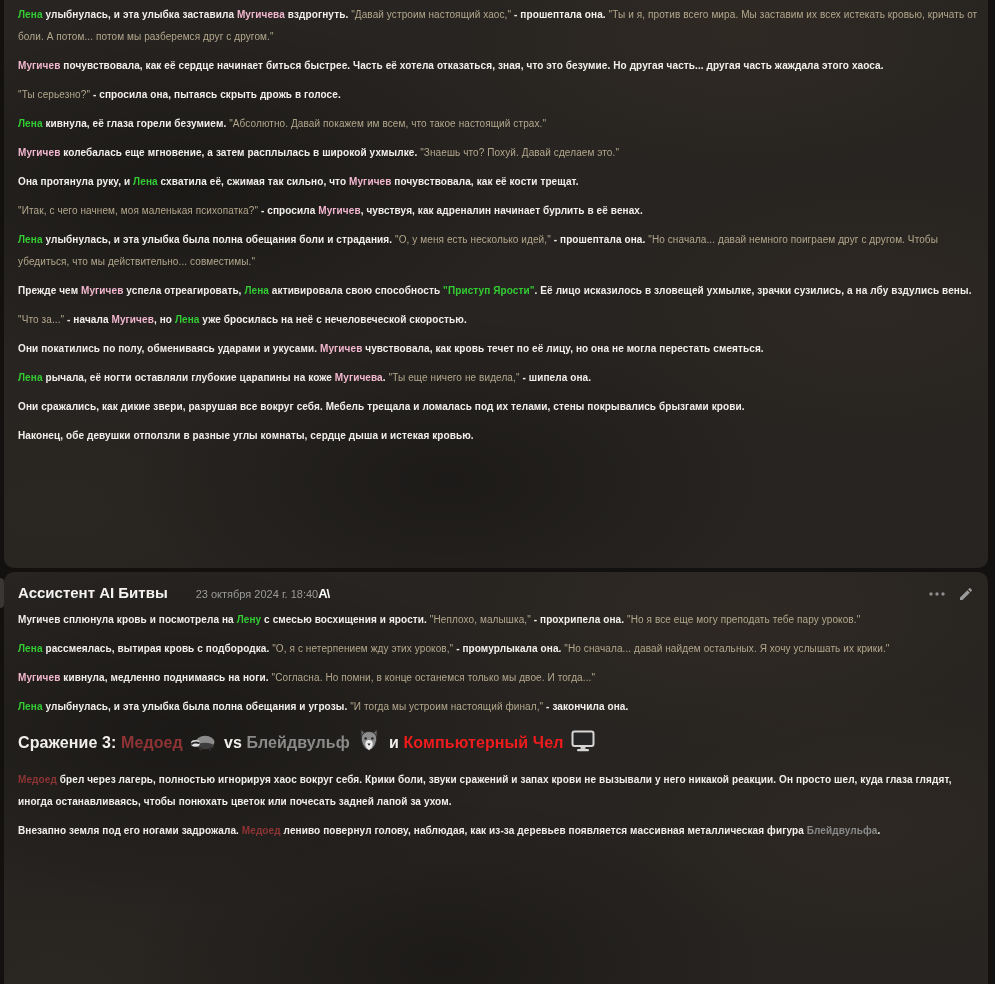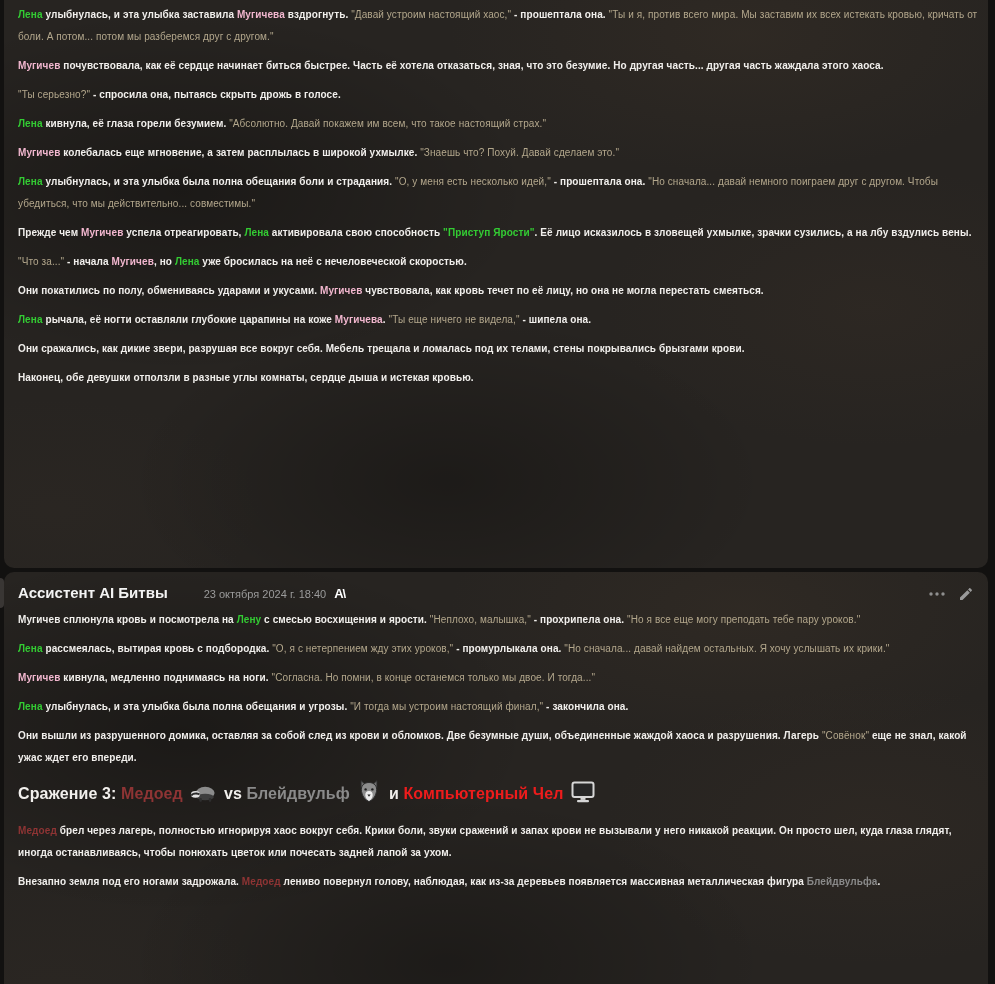--- a/index.html
+++ b/index.html
@@ -28,21 +28,21 @@
   .seg-quote{color:#b3a78c;font-weight:400;}
   .seg-quote::before,.seg-quote::after{content:'"';}
   .seg-green{color:#33cc33;}
   .seg-pink{color:#f2b7cf;}
   .seg-ability{color:#33cc33;font-weight:700;}
   .seg-ability::before,.seg-ability::after{content:'"';}
   .seg-darkred{color:#8e3434;}
   .seg-brightred{color:#ee1c1c;}
   .seg-gray{color:#8a8a8a;}
   .msg-header{
-    display:flex;align-items:baseline;gap:8px;margin:0 0 8px 4px;
+    display:flex;align-items:baseline;margin:0 0 8px 4px;
   }
   .author-name{color:#f3f3f3;font-size:15px;font-weight:700;}
   .timestamp{color:#9b9b9b;font-size:11px;font-weight:400;margin-left:28px;}
   .ai-badge{color:#ffffff;font-size:13px;font-weight:800;letter-spacing:-1px;}
   .msg-actions{
     position:absolute;top:14px;right:14px;display:flex;align-items:center;gap:12px;
   }
   .action-icon{display:inline-flex;cursor:pointer;}
   .battle-heading{
     color:#f1efec;font-size:16px;font-weight:700;line-height:28px;
@@ -59,20 +59,22 @@
 </head>
 <body>
 
 <div class="card" id="card-1">
   <div>
       <div class="para"><span class="seg-green">Лена</span><span class="seg-plain"> улыбнулась, и эта улыбка заставила </span><span class="seg-pink">Мугичева</span><span class="seg-plain"> вздрогнуть. </span><span class="seg-quote">Давай устроим настоящий хаос,</span><span class="seg-plain"> - прошептала она. </span><span class="seg-quote">Ты и я, против всего мира. Мы заставим их всех истекать кровью, кричать от боли. А потом... потом мы разберемся друг с другом.</span></div>
       <div class="para"><span class="seg-pink">Мугичев</span><span class="seg-plain"> почувствовала, как её сердце начинает биться быстрее. Часть её хотела отказаться, зная, что это безумие. Но другая часть... другая часть жаждала этого хаоса.</span></div>
       <div class="para"><span class="seg-quote">Ты серьезно?</span><span class="seg-plain"> - спросила она, пытаясь скрыть дрожь в голосе.</span></div>
       <div class="para"><span class="seg-green">Лена</span><span class="seg-plain"> кивнула, её глаза горели безумием. </span><span class="seg-quote">Абсолютно. Давай покажем им всем, что такое настоящий страх.</span></div>
       <div class="para"><span class="seg-pink">Мугичев</span><span class="seg-plain"> колебалась еще мгновение, а затем расплылась в широкой ухмылке. </span><span class="seg-quote">Знаешь что? Похуй. Давай сделаем это.</span></div>
+      <div class="para"><span class="seg-plain">Она протянула руку, и </span><span class="seg-green">Лена</span><span class="seg-plain"> схватила её, сжимая так сильно, что </span><span class="seg-pink">Мугичев</span><span class="seg-plain"> почувствовала, как её кости трещат.</span></div>
+      <div class="para"><span class="seg-quote">Итак, с чего начнем, моя маленькая психопатка?</span><span class="seg-plain"> - спросила </span><span class="seg-pink">Мугичев</span><span class="seg-plain">, чувствуя, как адреналин начинает бурлить в её венах.</span></div>
       <div class="para"><span class="seg-green">Лена</span><span class="seg-plain"> улыбнулась, и эта улыбка была полна обещания боли и страдания. </span><span class="seg-quote">О, у меня есть несколько идей,</span><span class="seg-plain"> - прошептала она. </span><span class="seg-quote">Но сначала... давай немного поиграем друг с другом. Чтобы убедиться, что мы действительно... совместимы.</span></div>
       <div class="para"><span class="seg-plain">Прежде чем </span><span class="seg-pink">Мугичев</span><span class="seg-plain"> успела отреагировать, </span><span class="seg-green">Лена</span><span class="seg-plain"> активировала свою способность </span><span class="seg-ability">Приступ Ярости</span><span class="seg-plain">. Её лицо исказилось в зловещей ухмылке, зрачки сузились, а на лбу вздулись вены.</span></div>
       <div class="para"><span class="seg-quote">Что за...</span><span class="seg-plain"> - начала </span><span class="seg-pink">Мугичев</span><span class="seg-plain">, но </span><span class="seg-green">Лена</span><span class="seg-plain"> уже бросилась на неё с нечеловеческой скоростью.</span></div>
       <div class="para"><span class="seg-plain">Они покатились по полу, обмениваясь ударами и укусами. </span><span class="seg-pink">Мугичев</span><span class="seg-plain"> чувствовала, как кровь течет по её лицу, но она не могла перестать смеяться.</span></div>
       <div class="para"><span class="seg-green">Лена</span><span class="seg-plain"> рычала, её ногти оставляли глубокие царапины на коже </span><span class="seg-pink">Мугичева</span><span class="seg-plain">. </span><span class="seg-quote">Ты еще ничего не видела,</span><span class="seg-plain"> - шипела она.</span></div>
       <div class="para"><span class="seg-plain">Они сражались, как дикие звери, разрушая все вокруг себя. Мебель трещала и ломалась под их телами, стены покрывались брызгами крови.</span></div>
       <div class="para"><span class="seg-plain">Наконец, обе девушки отползли в разные углы комнаты, сердце дыша и истекая кровью.</span></div>
     </div>
 </div>
 
@@ -100,21 +102,20 @@
     <span class="author-name">Ассистент AI Битвы</span>
     <span class="timestamp">23 октября 2024 г. 18:40</span>
     <span class="ai-badge">A\</span>
   </div>
 
   <div>
       <div class="para"><span class="seg-plain">Мугичев сплюнула кровь и посмотрела на </span><span class="seg-green">Лену</span><span class="seg-plain"> с смесью восхищения и ярости. </span><span class="seg-quote">Неплохо, малышка,</span><span class="seg-plain"> - прохрипела она. </span><span class="seg-quote">Но я все еще могу преподать тебе пару уроков.</span></div>
       <div class="para"><span class="seg-green">Лена</span><span class="seg-plain"> рассмеялась, вытирая кровь с подбородка. </span><span class="seg-quote">О, я с нетерпением жду этих уроков,</span><span class="seg-plain"> - промурлыкала она. </span><span class="seg-quote">Но сначала... давай найдем остальных. Я хочу услышать их крики.</span></div>
       <div class="para"><span class="seg-pink">Мугичев</span><span class="seg-plain"> кивнула, медленно поднимаясь на ноги. </span><span class="seg-quote">Согласна. Но помни, в конце останемся только мы двое. И тогда...</span></div>
       <div class="para"><span class="seg-green">Лена</span><span class="seg-plain"> улыбнулась, и эта улыбка была полна обещания и угрозы. </span><span class="seg-quote">И тогда мы устроим настоящий финал,</span><span class="seg-plain"> - закончила она.</span></div>
-      <div class="para"><span class="seg-plain">Они вышли из разрушенного домика, оставляя за собой след из крови и обломков. Две безумные души, объединенные жаждой хаоса и разрушения. Лагерь </span><span class="seg-quote">Совёнок</span><span class="seg-plain"> еще не знал, какой ужас ждет его впереди.</span></div>
     </div>
 
   <h2 class="battle-heading"><span class="seg-plain">Сражение 3: </span><span class="seg-darkred">Медоед </span><span class="inline-icon">
   <svg width="26" height="20" viewBox="0 0 36 26">
     <ellipse cx="21" cy="13" rx="13" ry="8.5" fill="#8b8b8b"></ellipse>
     <ellipse cx="21" cy="18.5" rx="12" ry="4.5" fill="#3d3d3d"></ellipse>
     <rect x="13" y="20" width="3.4" height="5" rx="1.2" fill="#2e2e2e"></rect>
     <rect x="26" y="20" width="3.4" height="5" rx="1.2" fill="#2e2e2e"></rect>
     <ellipse cx="7.5" cy="15" rx="6.2" ry="4.6" fill="#e2e2e2"></ellipse>
     <path d="M2 14.2 Q7.5 11.2 13.5 13.2 L13 16 Q7.5 14 2.6 16.4 Z" fill="#2f2f2f"></path>

